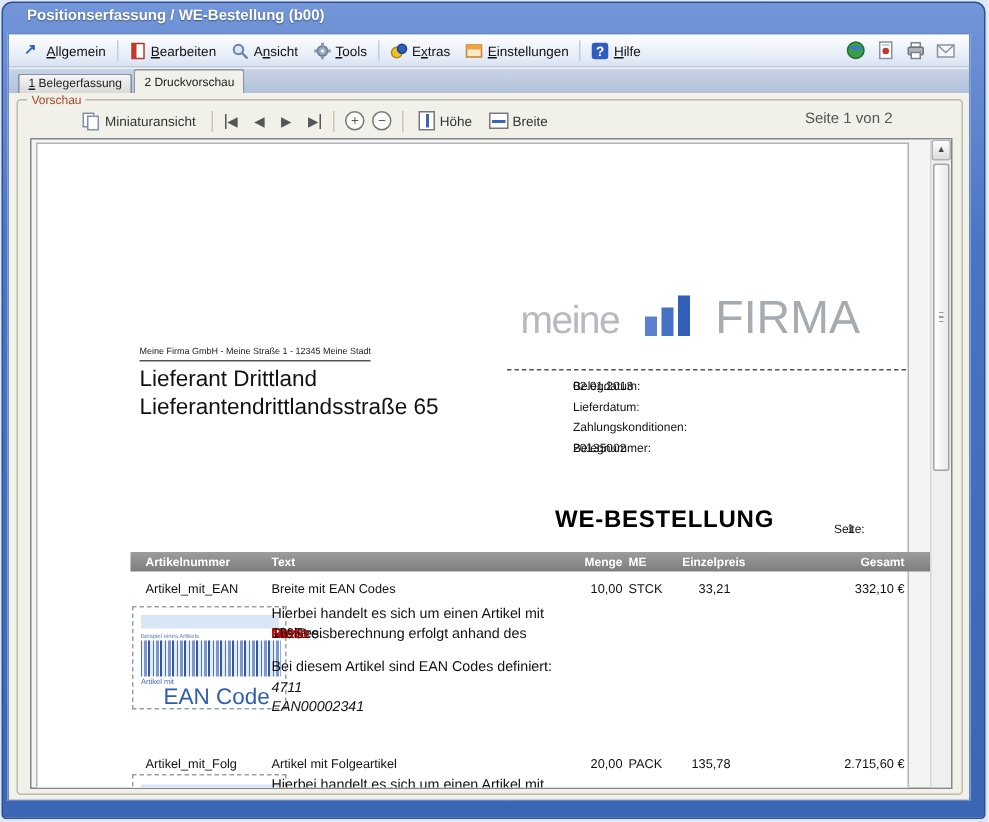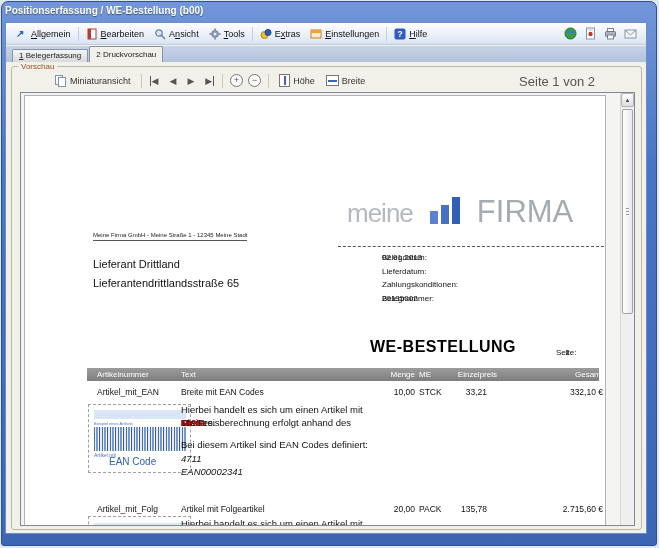--- a/index.html
+++ b/index.html
@@ -3,21 +3,21 @@
 <meta charset="utf-8">
 <style>
   * { box-sizing: border-box; margin: 0; padding: 0; }
   html,body { width:659px; height:548px; overflow:hidden; }
   body { font-family:"Liberation Sans", sans-serif; background:#dfe7f4; position:relative; }
 
   
   .window { position:absolute; left:1px; top:1px; width:656px; height:545px;
     background:linear-gradient(180deg,#7396d9 0%,#4a74c4 30%,#3c66b4 100%);
     border-radius:7px 7px 3px 3px; border:1px solid #2c4f96; }
-  .titlebar { height:19px; padding:3px 3px 0; color:#fff; font-size:10px; font-weight:bold;
+  .titlebar { height:19px; padding:3px 16px 0; color:#fff; font-size:10px; font-weight:bold;
     text-shadow:0 1px 1px rgba(0,0,0,.45); white-space:nowrap; }
   .window-inner { position:absolute; left:3px; top:20px; right:9px; bottom:11px;
     background:#f1f0e9; overflow:hidden; border:1px solid #6b8cc6; }
 
   
   .menubar { position:absolute; left:0; right:0; top:0; height:22px;
     background:linear-gradient(180deg,#fefefe,#e2eaf6 80%,#d7e1f2);
     border-bottom:1px solid #c1cbdc; display:flex; align-items:center; padding:0 5px; font-size:9px; color:#111; }
   .menu-item { display:flex; align-items:center; gap:3px; padding:2px 5px; cursor:default; white-space:nowrap; }
   .menu-sep { width:1px; height:14px; background:#c4cddc; margin:0 2px; }
@@ -55,21 +55,21 @@
   .navg { font-size:9px; color:#555; line-height:12px; padding:1px 3px; }
   .nav-first, .nav-last { position:relative; }
   .nav-first::before { content:""; position:absolute; left:1px; top:2px; bottom:2px; width:1.5px; background:#555; }
   .nav-last::after   { content:""; position:absolute; right:1px; top:2px; bottom:2px; width:1.5px; background:#555; }
   .zoom-btn { width:13px; height:13px; border:1px solid #777; border-radius:50%; font-size:9px;
     line-height:11px; text-align:center; color:#555; background:#fbfbfb; }
   .fit-icon { width:11px; height:13px; border:1px solid #777; background:#fff; position:relative; }
   .fit-icon.w { width:13px; height:11px; }
   .fit-icon.h::after { content:""; position:absolute; left:4px; top:1px; bottom:1px; width:2px; background:#3c66b4; }
   .fit-icon.w::after { content:""; position:absolute; top:4px; left:1px; right:1px; height:2px; background:#3c66b4; }
-  .page-indicator { position:absolute; right:46px; top:7px; font-size:13px; color:#555; }
+  .page-indicator { position:absolute; right:46px; top:7px; font-size:10px; color:#555; }
 
   
   .viewport { position:absolute; left:8px; top:25px; right:6px; bottom:3px;
     background:#f4f4f2; border:1px solid #828790; overflow:hidden; }
   .page { position:absolute; left:3px; top:2px; width:582px; height:760px;
     background:#fff; border:1px solid #b3b3b3; }
   .page * { position:absolute; }
 
   
   .scrollbar { position:absolute; top:0; bottom:0; right:0; width:14px; background:#efefef; border-left:1px solid #d8d8d8; }
@@ -86,35 +86,35 @@
   .logo * { position:static; }
   .logo-meine { font-size:26px; color:#b6b9c0; line-height:26px; letter-spacing:-1px; }
   .logo-bars { display:flex; align-items:flex-end; gap:3px; padding-bottom:2px; }
   .logo-bars i { display:block; width:8px; }
   .lb1 { height:13px; background:#5c82cf; }
   .lb2 { height:19px; background:#4671c5; }
   .lb3 { height:27px; background:#3260b8; }
   .logo-firma { font-size:31px; color:#a6aab1; line-height:29px; letter-spacing:0px; }
 
   .sender { left:68px; top:136px; font-size:6px; color:#222; border-bottom:1px solid #555; padding-bottom:2px; white-space:nowrap; }
-  .addr { left:68px; top:159px; font-size:11px; line-height:19px; color:#111; white-space:nowrap; }
+  .addr { left:68px; top:147px; font-size:15px; line-height:19px; color:#111; white-space:nowrap; }
   .addr div { position:static; }
 
   .dashline { left:313px; top:150px; width:266px; border-top:1px dashed #555; }
   .infoblock { left:357px; top:155px; width:222px; font-size:8px; color:#111; }
   .inforow { position:static; display:flex; height:13.6px; align-items:center; }
   .inforow .il { width:81px; flex:0 0 auto; }
   .inforow .iv { flex:1; }
 
   .doc-title { left:345px; top:242px; font-size:16px; font-weight:600; letter-spacing:.5px; color:#000; white-space:nowrap; }
   .doc-seite { left:531px; top:252px; font-size:8px; color:#111; white-space:nowrap; }
   .doc-seite b { font-weight:normal; margin-left:9px; }
 
-  .thead { left:62px; top:272px; width:512px; height:13px;
-    background:linear-gradient(#9c9c9c,#7e7e7e); color:#fff; font-size:8px; font-weight:normal; }
+  .thead { left:62px; top:272px; width:560px; height:13px;
+    background:linear-gradient(#9c9c9c,#7e7e7e); color:#fff; font-size:8px; font-weight:bold; }
   .thead span { top:2px; white-space:nowrap; }
   .trow { left:62px; width:516px; height:12px; font-size:8.5px; color:#111; }
   .trow span { top:0; white-space:nowrap; }
   .c-nr { left:10px; } .c-tx { left:94px; }
   .c-mg { left:280px; width:48px; text-align:right; }
   .c-me { left:332px; }
   .c-ep { left:330px; width:70px; text-align:right; }
   .thead .c-ep { left:340px; width:70px; }
   .c-gs { left:426px; width:90px; text-align:right; }
   .row1 { top:291px; } .row2 { top:408px; }
@@ -125,21 +125,21 @@
   .netto { color:#d00000; font-weight:bold; }
   .it { font-style:italic; }
   .row2desc { left:156px; top:422px; font-size:9.5px; color:#111; white-space:nowrap; }
 
   .eanbox { left:63px; top:308px; width:103px; height:69px; border:1px dashed #9aa0a8; background:#fff; }
   .eb-top { left:5px; top:5px; width:92px; height:9px; background:#d9e6f6; }
   .eb-tiny { left:5px; top:16px; width:92px; font-size:4px; color:#5577bb; white-space:nowrap; overflow:hidden; }
   .eb-code { left:5px; top:22px; width:93px; height:24px;
     background:repeating-linear-gradient(90deg,#4a6fb8 0 1px,#eef3fb 1px 2px,#7b97cf 2px 4px,#ffffff 4px 5px,#33589f 5px 6px,#e3ecf9 6px 8px); }
   .eb-small { left:5px; top:47px; font-size:5px; color:#4a6fb5; }
-  .eb-label { left:20px; top:51px; font-size:10px; color:#2d5fb0; }
+  .eb-label { left:20px; top:51px; font-size:15px; color:#2d5fb0; }
   .eanbox2 { left:63px; top:420px; width:103px; height:30px; border:1px dashed #9aa0a8; background:#fff; }
   .eb2-top { left:5px; top:6px; width:92px; height:9px; background:#d9e6f6; }
 </style>
 </head>
 <body>
 
 <div class="window">
   <div class="titlebar">Positionserfassung / WE-Bestellung (b00)</div>
 
   <div class="window-inner">

